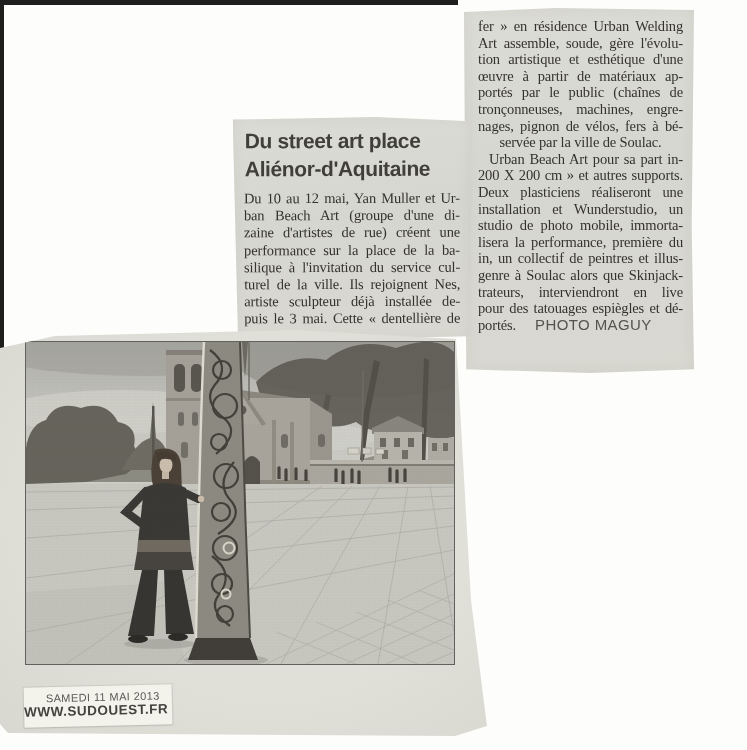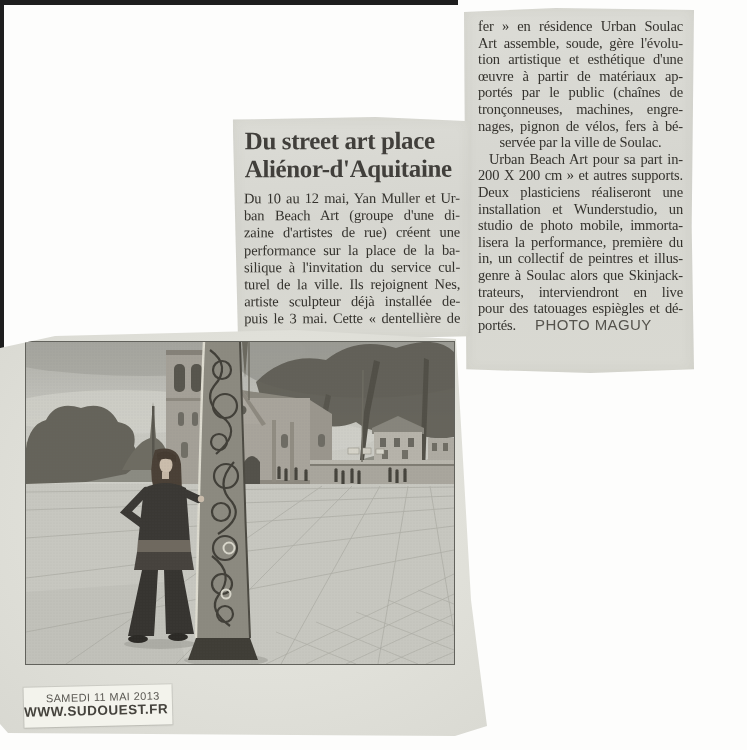--- a/index.html
+++ b/index.html
@@ -50,23 +50,23 @@
   .tline{
     text-align:justify;height:16.6px;line-height:16.6px;overflow:hidden;
   }
   .tline::after{content:"";display:inline-block;width:100%;height:0;}
   .tline.nojust{text-align:center;}
   .tline.nojust::after{display:none;}
   .clip-article .tline{height:17.2px;line-height:17.2px;font-family:Liberation Serif, serif;}
   .indent-first .tline:first-child{text-indent:11px;}
   .headline{
     margin:10px 10px 8px 12px;
-    font-family:Liberation Serif, serif;
+    font-family:Liberation Sans, sans-serif;
     font-weight:bold;
-    font-size:25px;line-height:27.5px;
+    font-size:21px;line-height:27.5px;
     letter-spacing:-.4px;
     color:#413f3b;
   }
   .clip-article .news-text{padding:0 11px;}
   .ending-line{height:16.6px;line-height:16.6px;overflow:hidden;text-align:left;}
   .credit{
     font-family:"Liberation Sans", sans-serif;
     font-size:15px;color:#55534d;letter-spacing:.4px;
     margin-left:19px;
   }
@@ -94,21 +94,21 @@
 </style>
 </head>
 <body>
 
 <div class="scan-edge-top"></div>
 <div class="scan-edge-left"></div>
 
 <div class="clip clip-continuation">
   <div class="news-text">
     <div>
-        <div class="tline">fer » en résidence Urban Soulac</div>
+        <div class="tline">fer » en résidence Urban Welding</div>
         <div class="tline">Art assemble, soude, gère l'évolu-</div>
         <div class="tline">tion artistique et esthétique d'une</div>
         <div class="tline">œuvre à partir de matériaux ap-</div>
         <div class="tline">portés par le public (chaînes de</div>
         <div class="tline">tronçonneuses, machines, engre-</div>
         <div class="tline">nages, pignon de vélos, fers à bé-</div>
         <div class="tline nojust">servée par la ville de Soulac.</div>
       </div>
     <div class="indent-first">
         <div class="tline">Urban Beach Art pour sa part in-</div>

